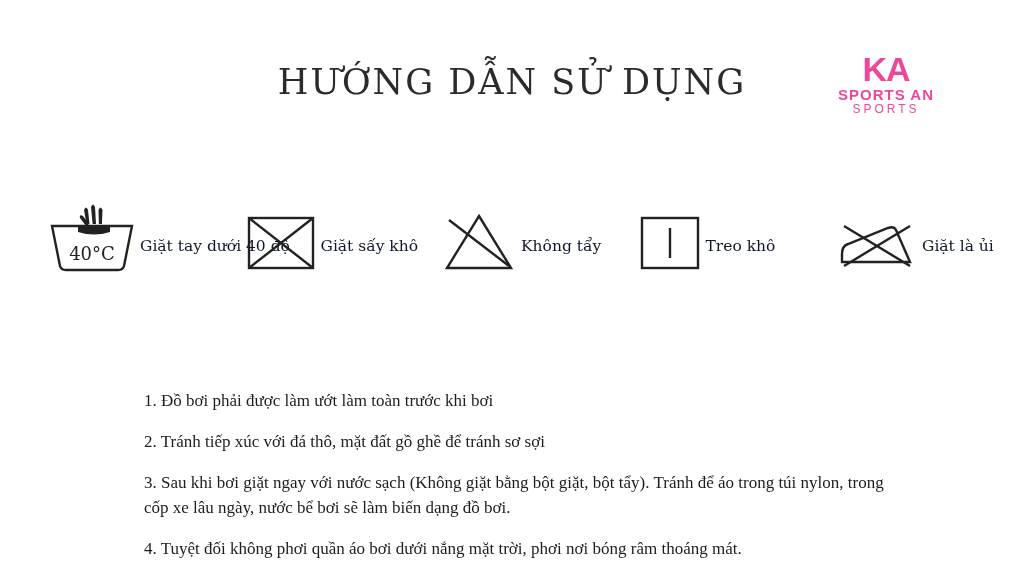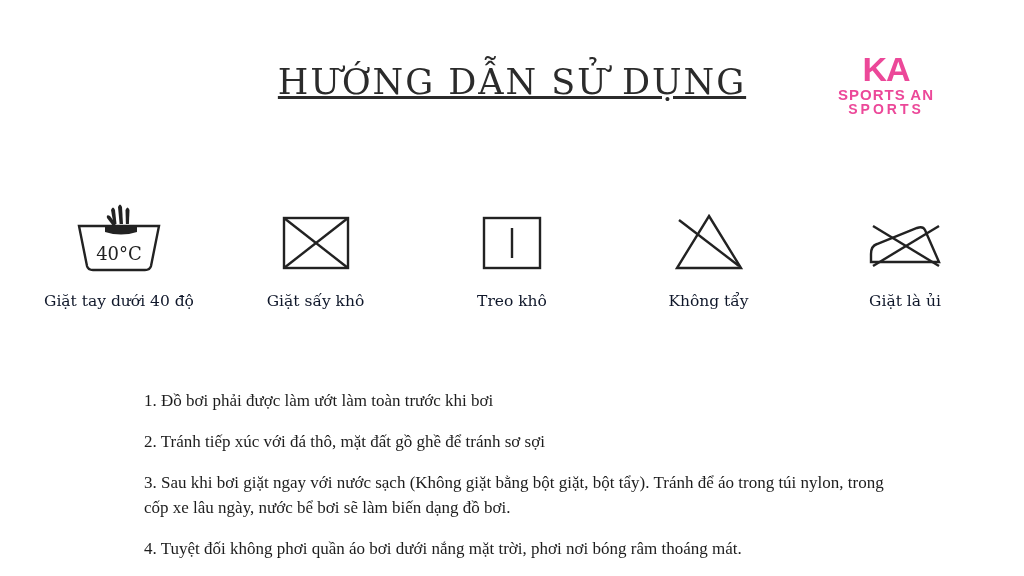--- a/index.html
+++ b/index.html
@@ -26,21 +26,20 @@
     position: absolute;
     top: 62px;
     left: 0;
     width: 1024px;
     text-align: center;
     font-family: "DejaVu Serif", serif;
     font-size: 35px;
     letter-spacing: 2px;
     color: #2b2b2b;
     font-weight: 400;
-    text-decoration: underline;
   }
   .logo {
     position: absolute;
     top: 52px;
     right: 78px;
     width: 120px;
     text-align: center;
     color: #ec4899;
   }
   .logo-mark {
@@ -52,40 +51,40 @@
   }
   .logo-name {
     font-family: "Liberation Sans", sans-serif;
     font-size: 15px;
     font-weight: 700;
     letter-spacing: 1px;
     line-height: 18px;
   }
   .logo-sub {
     font-family: "Liberation Sans", sans-serif;
-    font-size: 14px;
-    font-weight: 700;
+    font-size: 12px;
+    font-weight: 400;
     letter-spacing: 3px;
     line-height: 11px;
   }
 
   
   .icon-row {
     position: absolute;
     top: 200px;
     left: 44px;
     width: 936px;
     display: flex;
     justify-content: space-between;
     align-items: flex-start;
   }
   .icon-cell {
     width: 150px;
     display: flex;
-    flex-direction: column;
+    flex-direction: row;
     align-items: center;
   }
   .icon-box {
     height: 80px;
     display: flex;
     align-items: center;
     justify-content: center;
   }
   .icon-caption {
     margin-top: 12px;
@@ -150,36 +149,36 @@
           <rect x="8" y="14" width="64" height="50"></rect>
           <line x1="8" y1="14" x2="72" y2="64"></line>
           <line x1="72" y1="14" x2="8" y2="64"></line>
         </svg>
       </div>
       <div class="icon-caption">Giặt sấy khô</div>
     </div>
 
     <div class="icon-cell">
       <div class="icon-box">
+        <svg width="84" height="72" viewBox="0 0 84 72" fill="none" stroke="#222" stroke-width="2.4">
+          <path d="M42 12 L74 64 H10 Z"></path>
+          <line x1="12" y1="16" x2="72" y2="62"></line>
+        </svg>
+      </div>
+      <div class="icon-caption">Không tẩy</div>
+    </div>
+
+    <div class="icon-cell">
+      <div class="icon-box">
         <svg width="72" height="72" viewBox="0 0 72 72" fill="none" stroke="#222" stroke-width="2.4">
           <rect x="8" y="14" width="56" height="50"></rect>
           <line x1="36" y1="24" x2="36" y2="54"></line>
         </svg>
       </div>
       <div class="icon-caption">Treo khô</div>
-    </div>
-
-    <div class="icon-cell">
-      <div class="icon-box">
-        <svg width="84" height="72" viewBox="0 0 84 72" fill="none" stroke="#222" stroke-width="2.4">
-          <path d="M42 12 L74 64 H10 Z"></path>
-          <line x1="12" y1="16" x2="72" y2="62"></line>
-        </svg>
-      </div>
-      <div class="icon-caption">Không tẩy</div>
     </div>
 
     <div class="icon-cell">
       <div class="icon-box">
         <svg width="92" height="72" viewBox="0 0 92 72" fill="none" stroke="#222" stroke-width="2.4">
           <path d="M12 58 H80 L66 26 Q64 22 58 24 L18 40 Q12 42 12 50 Z"></path>
           <line x1="14" y1="22" x2="80" y2="62"></line>
           <line x1="80" y1="22" x2="14" y2="62"></line>
         </svg>
       </div>

